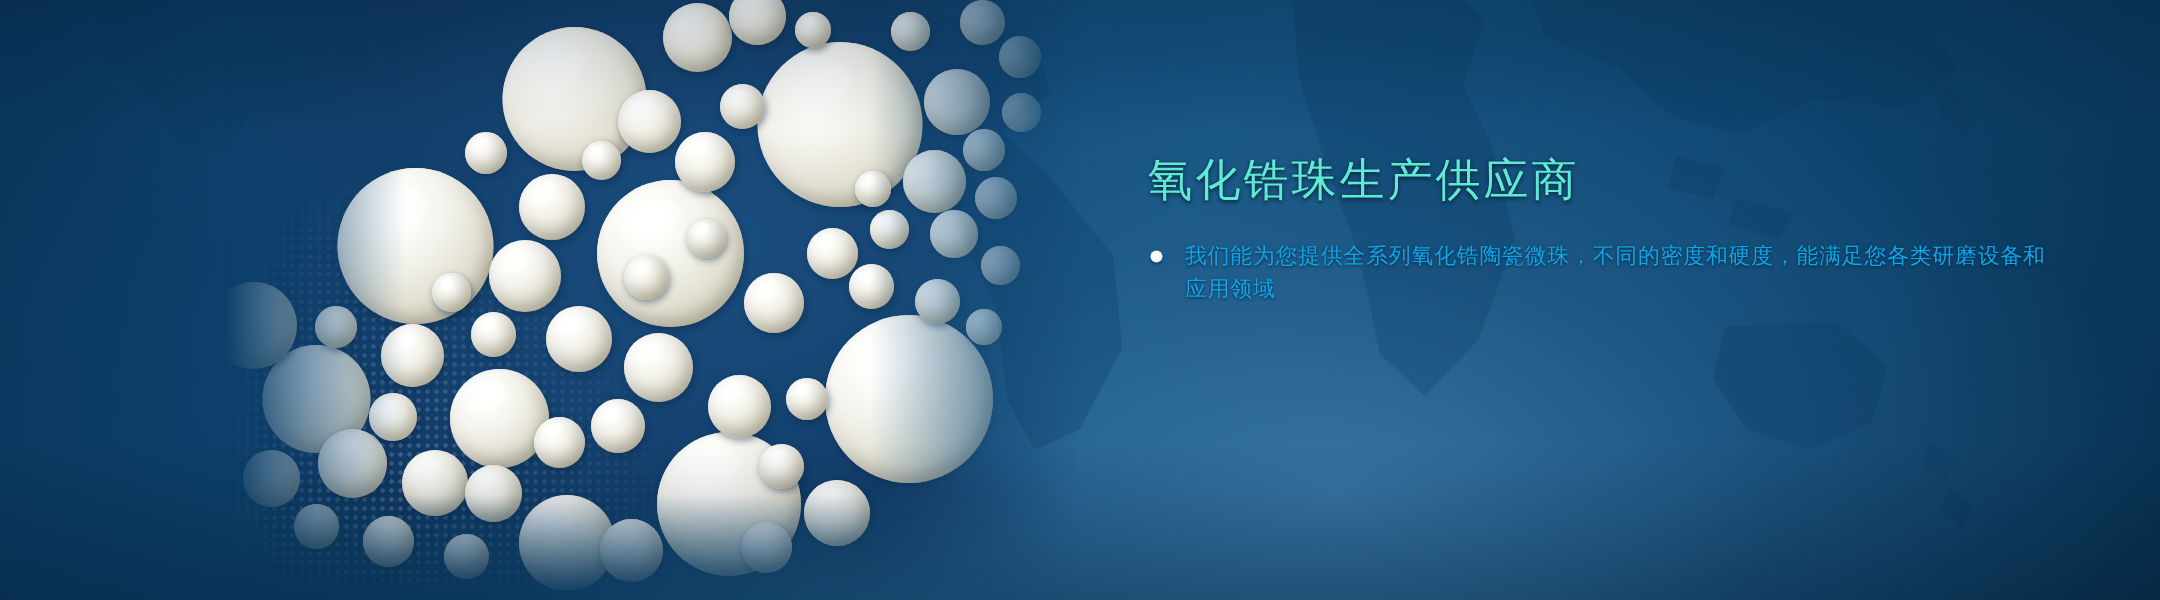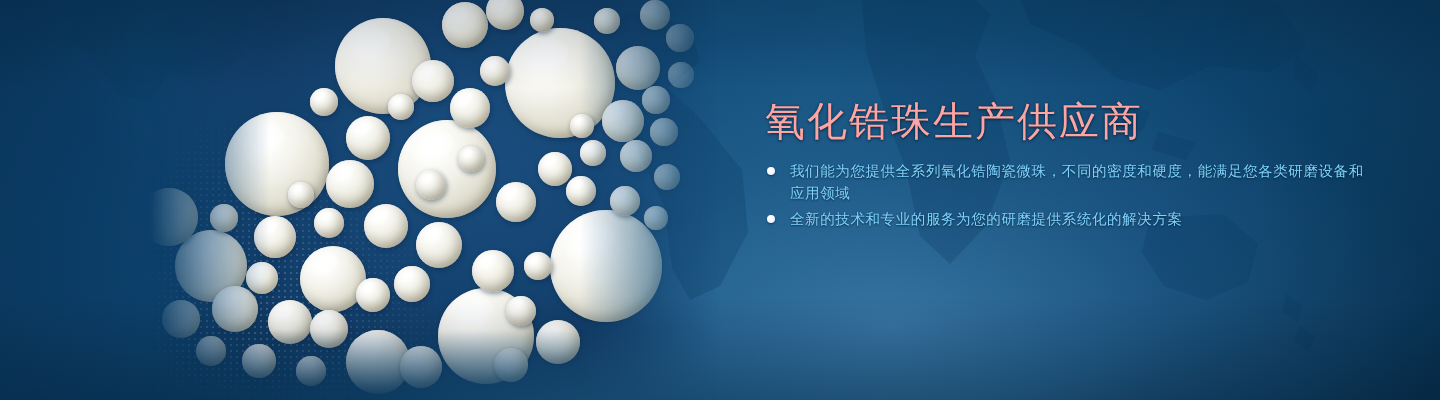--- a/index.html
+++ b/index.html
@@ -96,39 +96,39 @@
 
   
   .copy {
     position: absolute;
     left: 765px;
     top: 104px;
     width: 600px;
   }
   .headline {
     margin: 0 0 22px 0;
-    font-size: 40px;
+    font-size: 30px;
     line-height: 34px;
     font-weight: normal;
-    color: #fca5a5;
+    color: #5eead4;
     letter-spacing: 2px;
     text-shadow: 0 1px 3px rgba(3,22,40,0.75), 0 0 1px rgba(0,0,0,0.5);
   }
   .bullets {
     list-style: none;
     margin: 0;
     padding: 0;
   }
   .bullet {
     position: relative;
     padding-left: 25px;
     margin-bottom: 4px;
     font-size: 14.5px;
     line-height: 22px;
-    color: #7dd3fc;
+    color: #0ea5e9;
     letter-spacing: 0.6px;
     text-shadow: 0 1px 2px rgba(3,22,40,0.72);
   }
   .bullet .dot {
     position: absolute;
     left: 2px;
     top: 7px;
     width: 8px;
     height: 8px;
     border-radius: 50%;
@@ -239,20 +239,16 @@
 
   <div class="bg-vignette"></div>
 
   <div class="copy">
     <h1 class="headline">氧化锆珠生产供应商</h1>
     <ul class="bullets">
       <li class="bullet">
         <span class="dot"></span>
         <span>我们能为您提供全系列氧化锆陶瓷微珠，不同的密度和硬度，能满足您各类研磨设备和应用领域</span>
       </li>
-      <li class="bullet">
-        <span class="dot"></span>
-        <span>全新的技术和专业的服务为您的研磨提供系统化的解决方案</span>
-      </li>
     </ul>
   </div>
 
 </div>
 
 </body></html>

